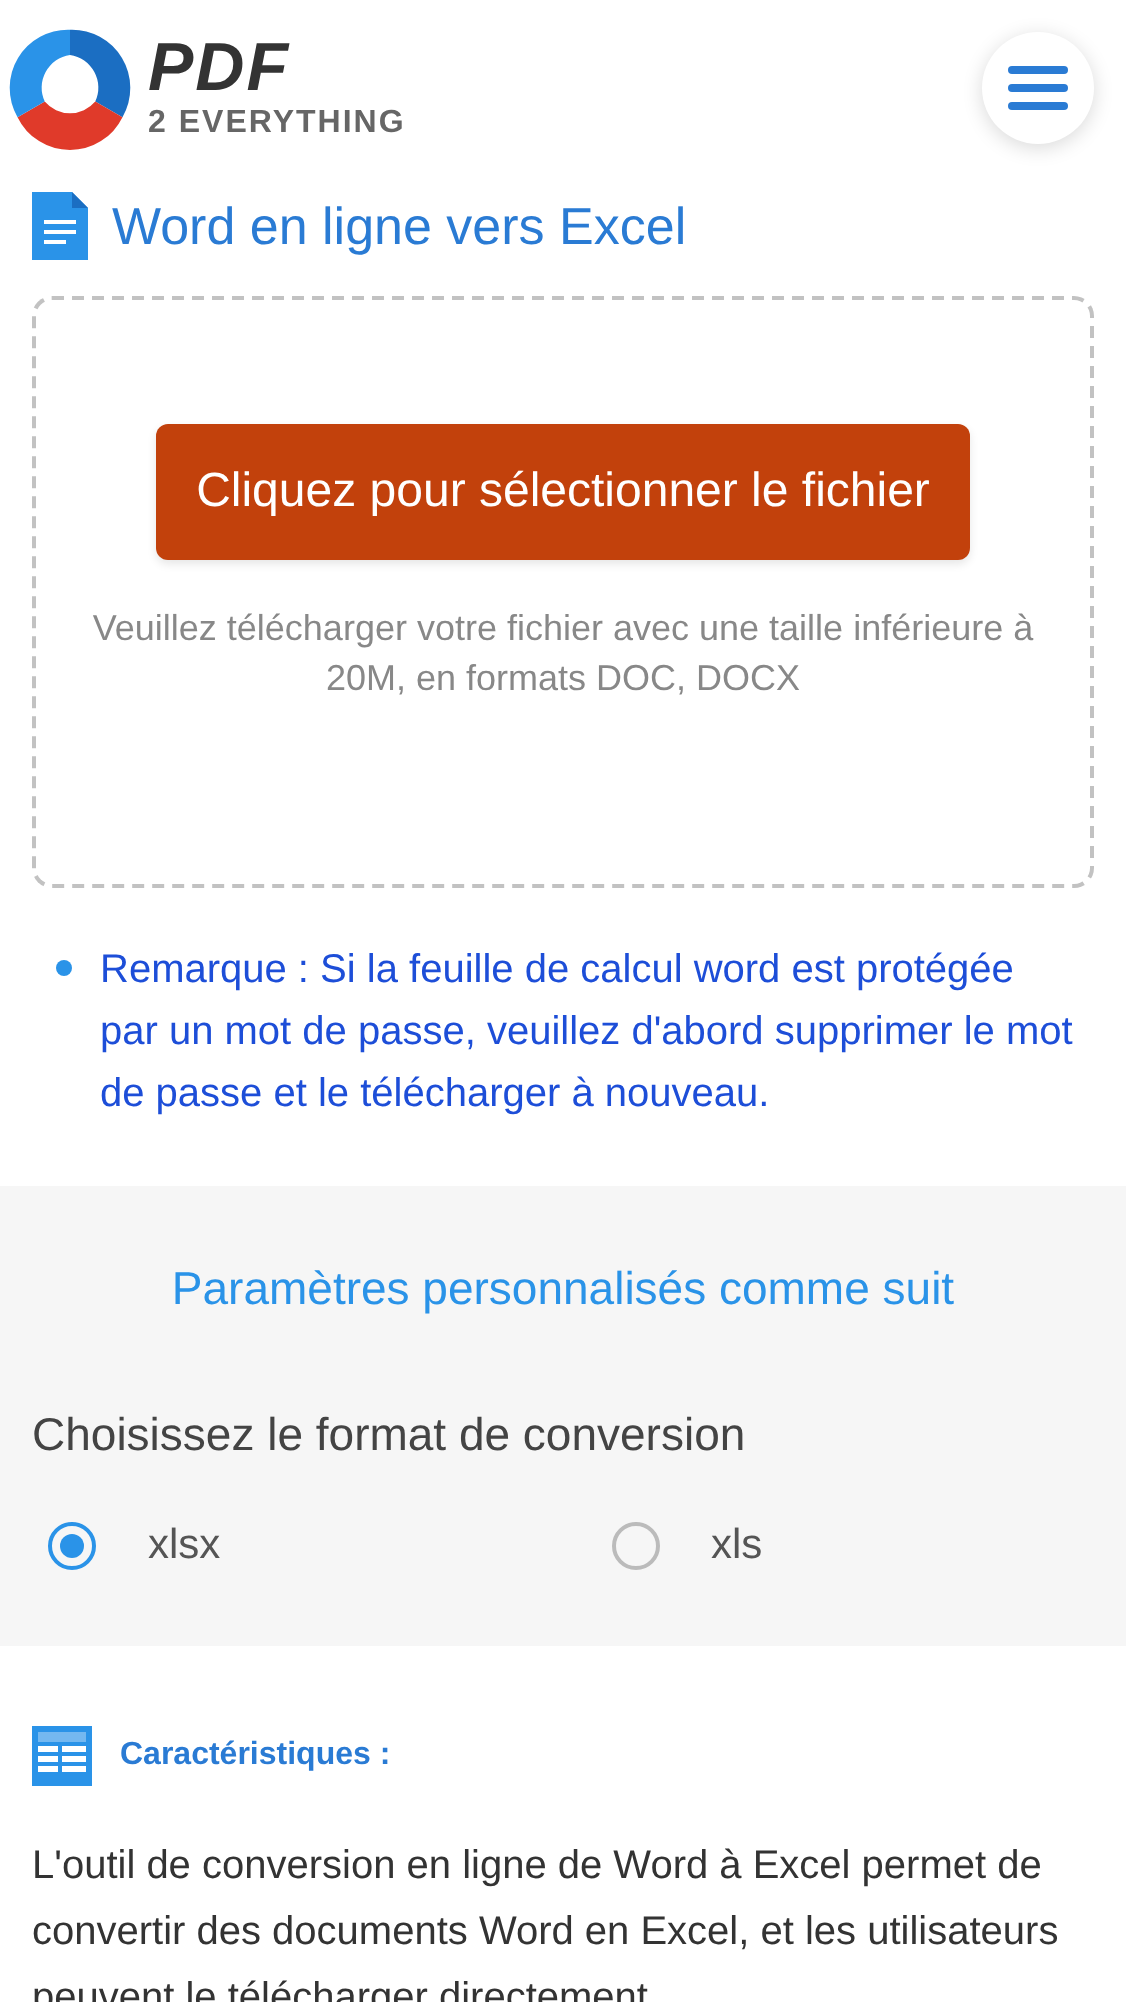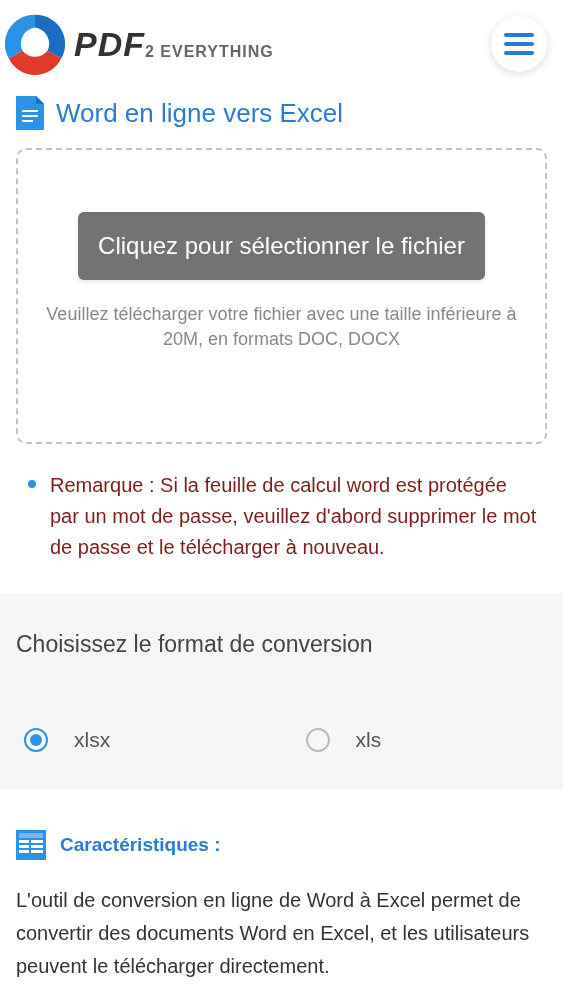--- a/index.html
+++ b/index.html
@@ -20,23 +20,22 @@
       align-items: center;
       gap: 8px;
     }
     .logo-swirl {
       width: 70px;
       height: 68px;
       position: relative;
     }
     .logo-text {
       display: flex;
-      flex-direction: row;
+      flex-direction: column;
       margin-left: -4px;
-      align-items: flex-end;
     }
     .logo-pdf {
       font-weight: 900;
       font-style: italic;
       font-size: 34px;
       letter-spacing: 1px;
       color: #333;
       line-height: 1;
     }
     .logo-sub {
@@ -81,21 +80,21 @@
       font-weight: 400;
     }
     .upload-zone {
       margin: 0 16px;
       border: 2px dashed #c2c2c2;
       border-radius: 10px;
       padding: 62px 20px 90px;
       text-align: center;
     }
     .upload-btn {
-      background: #737373;
+      background: #c2410c;
       color: #fff;
       font-size: 24px;
       padding: 20px 20px;
       border-radius: 6px;
       display: inline-block;
       cursor: pointer;
       box-shadow: 0 2px 5px rgba(0,0,0,0.1);
       margin-bottom: 22px;
     }
     .upload-hint {
@@ -113,21 +112,21 @@
     }
     .bullet {
       width: 8px;
       height: 8px;
       background: #2a93e8;
       border-radius: 50%;
       margin-top: 10px;
       flex-shrink: 0;
     }
     .note-text {
-      color: #7f1d1d;
+      color: #1d4ed8;
       font-size: 20px;
       line-height: 1.55;
     }
     .settings-panel {
       background: #f6f6f6;
       padding: 38px 16px 38px 16px;
     }
     .settings-title {
       text-align: center;
       color: #2a93e8;
@@ -144,21 +143,20 @@
       display: flex;
       gap: 40px;
       padding-left: 8px;
     }
     .radio-opt {
       display: flex;
       align-items: center;
       gap: 26px;
       cursor: pointer;
       width: 260px;
-      margin-top: 40px;
     }
     .radio-circle {
       width: 24px;
       height: 24px;
       border: 2px solid #bbb;
       border-radius: 50%;
       display: flex;
       align-items: center;
       justify-content: center;
       flex-shrink: 0;
@@ -185,21 +183,21 @@
       align-items: center;
       gap: 14px;
       margin-bottom: 24px;
     }
     .spreadsheet-icon {
       width: 30px;
       height: 30px;
     }
     .features-title {
       color: #2a7bd4;
-      font-size: 19px;
+      font-size: 16px;
       font-weight: 700;
     }
     .features-body {
       font-size: 20px;
       color: #333;
       line-height: 1.65;
     }
   </style>
 </head>
 <body>
@@ -243,20 +241,21 @@
   <div class="upload-btn">Cliquez pour sélectionner le fichier</div>
   <div class="upload-hint">Veuillez télécharger votre fichier avec une taille inférieure à 20M, en formats DOC, DOCX</div>
 </div>
 
 <div class="note-row">
   <div class="bullet"></div>
   <div class="note-text">Remarque : Si la feuille de calcul word est protégée par un mot de passe, veuillez d'abord supprimer le mot de passe et le télécharger à nouveau.</div>
 </div>
 
 <div class="settings-panel">
+  <div class="settings-title">Paramètres personnalisés comme suit</div>
   <div class="format-label">Choisissez le format de conversion</div>
   <div class="radio-row">
     <div class="radio-opt">
       <div class="radio-circle selected"></div>
       <span class="radio-label">xlsx</span>
     </div>
     <div class="radio-opt">
       <div class="radio-circle"></div>
       <span class="radio-label">xls</span>
     </div>

